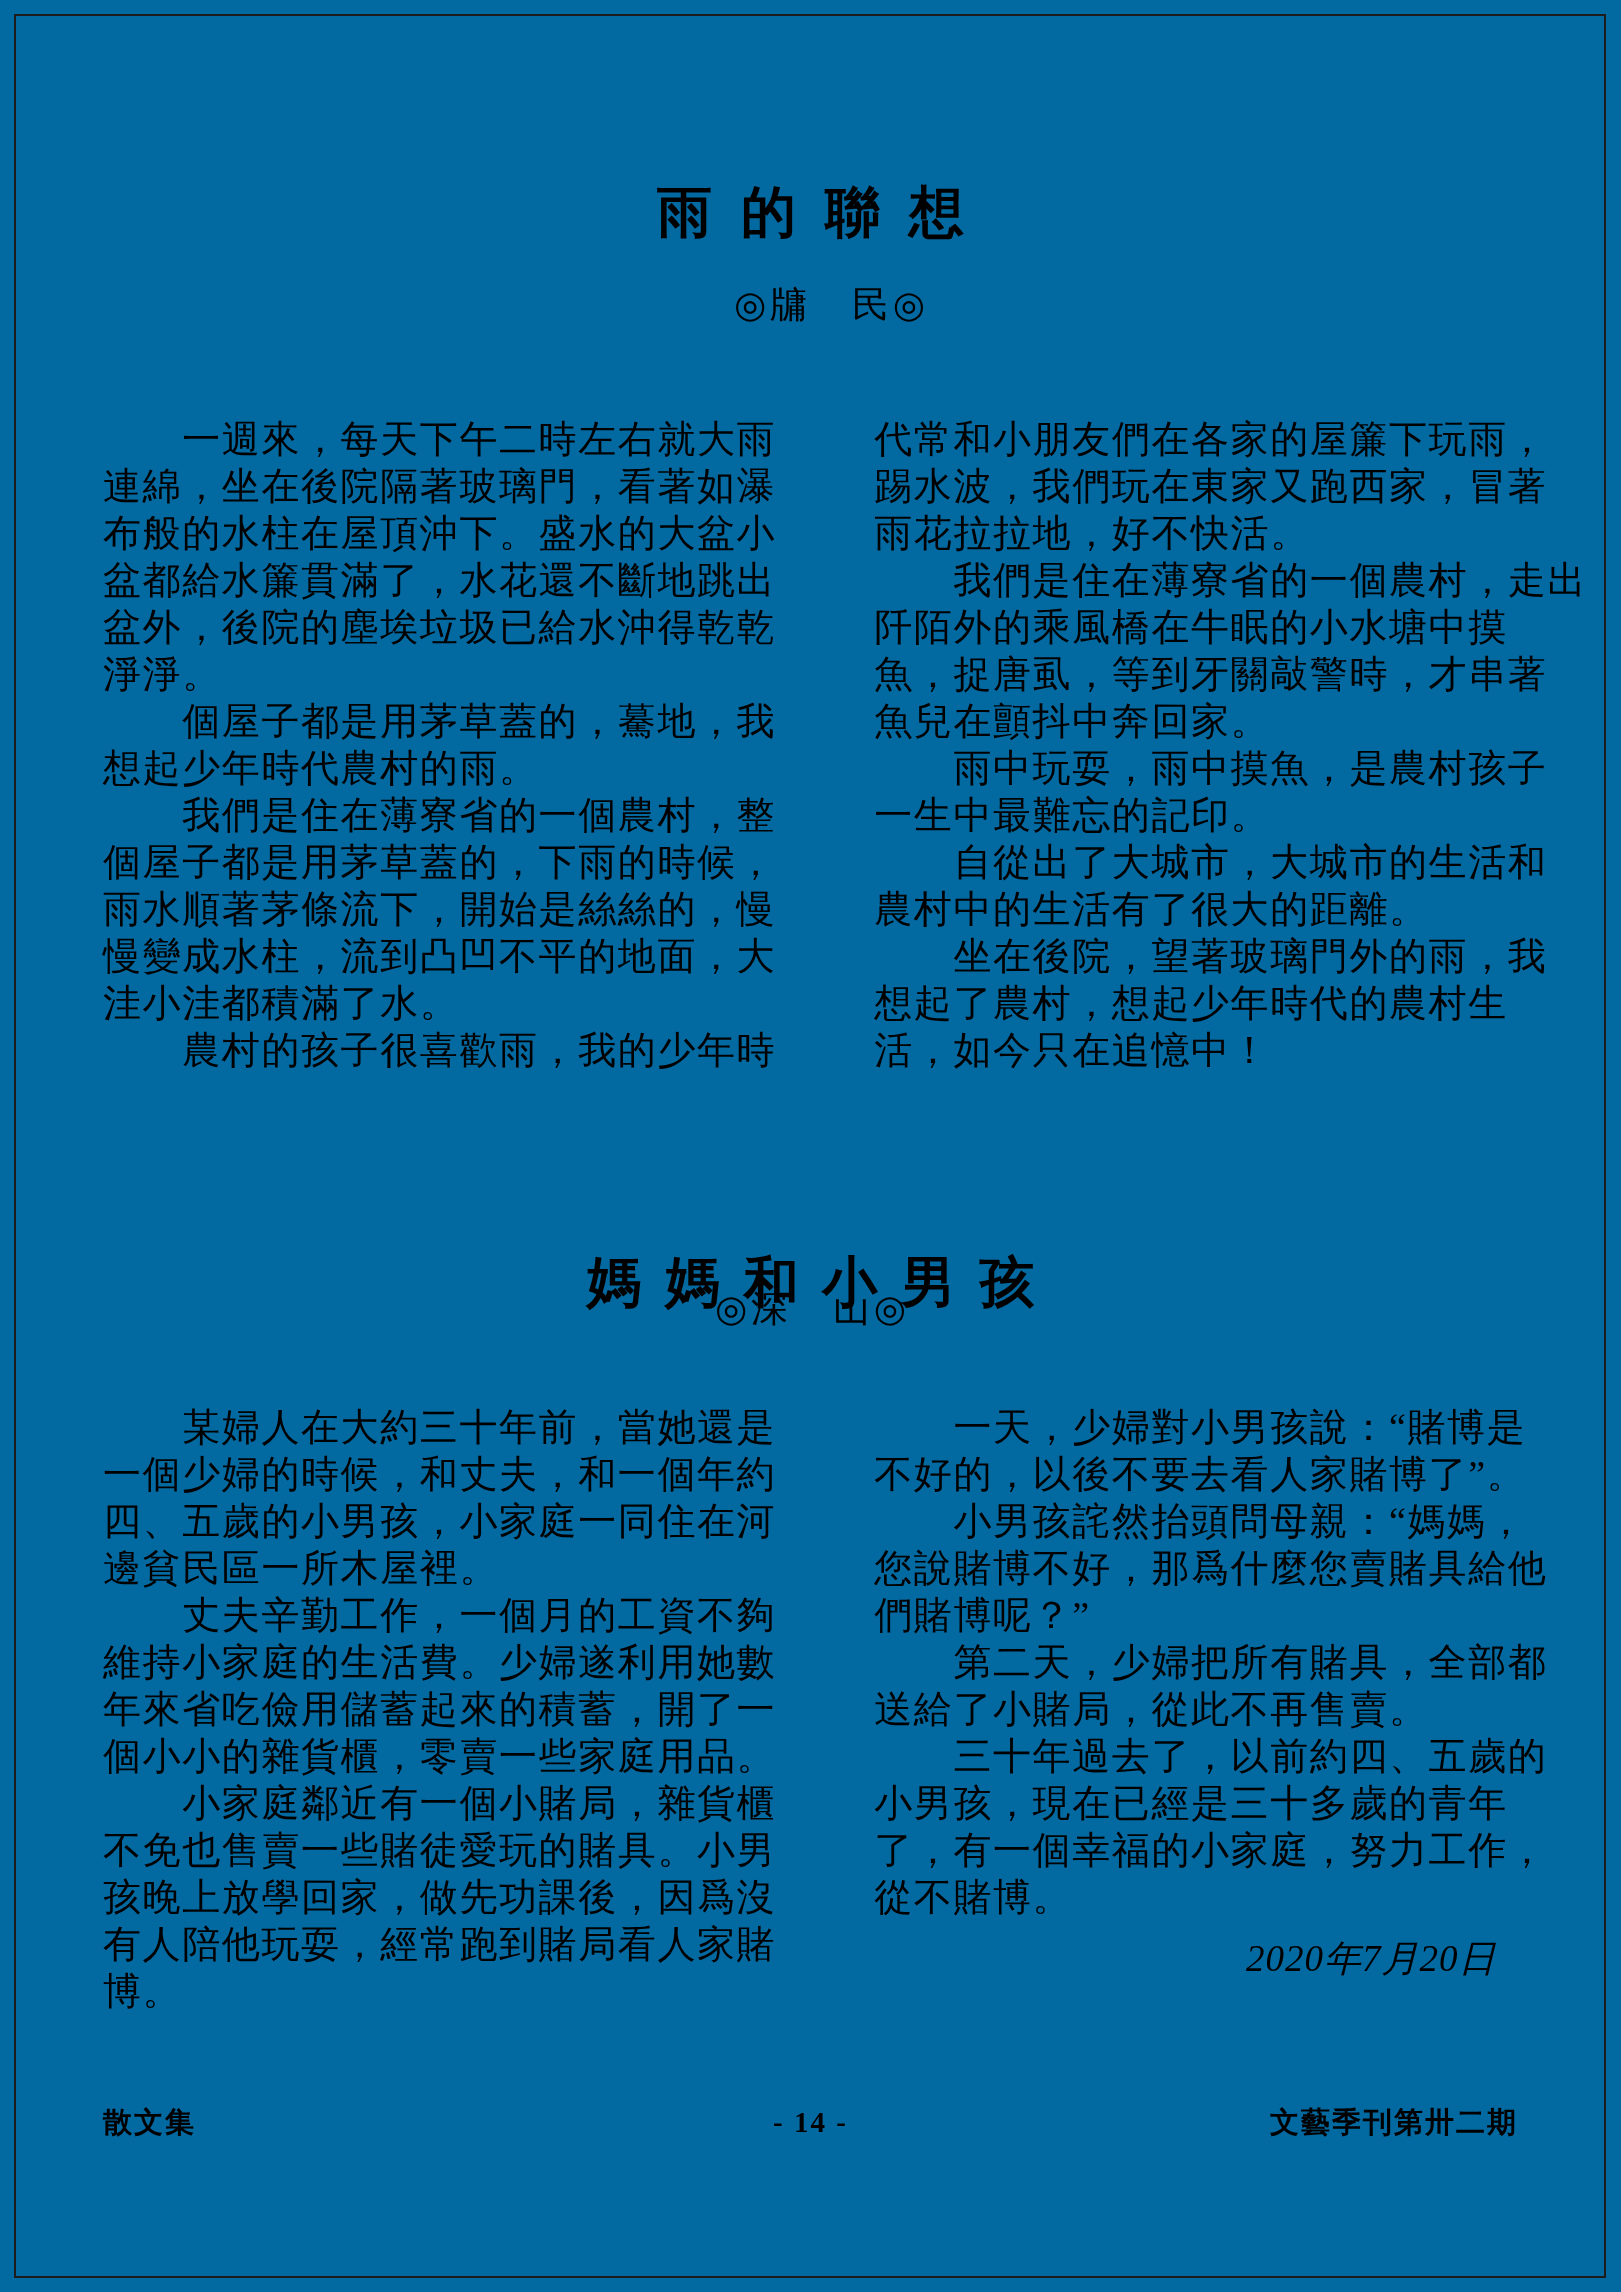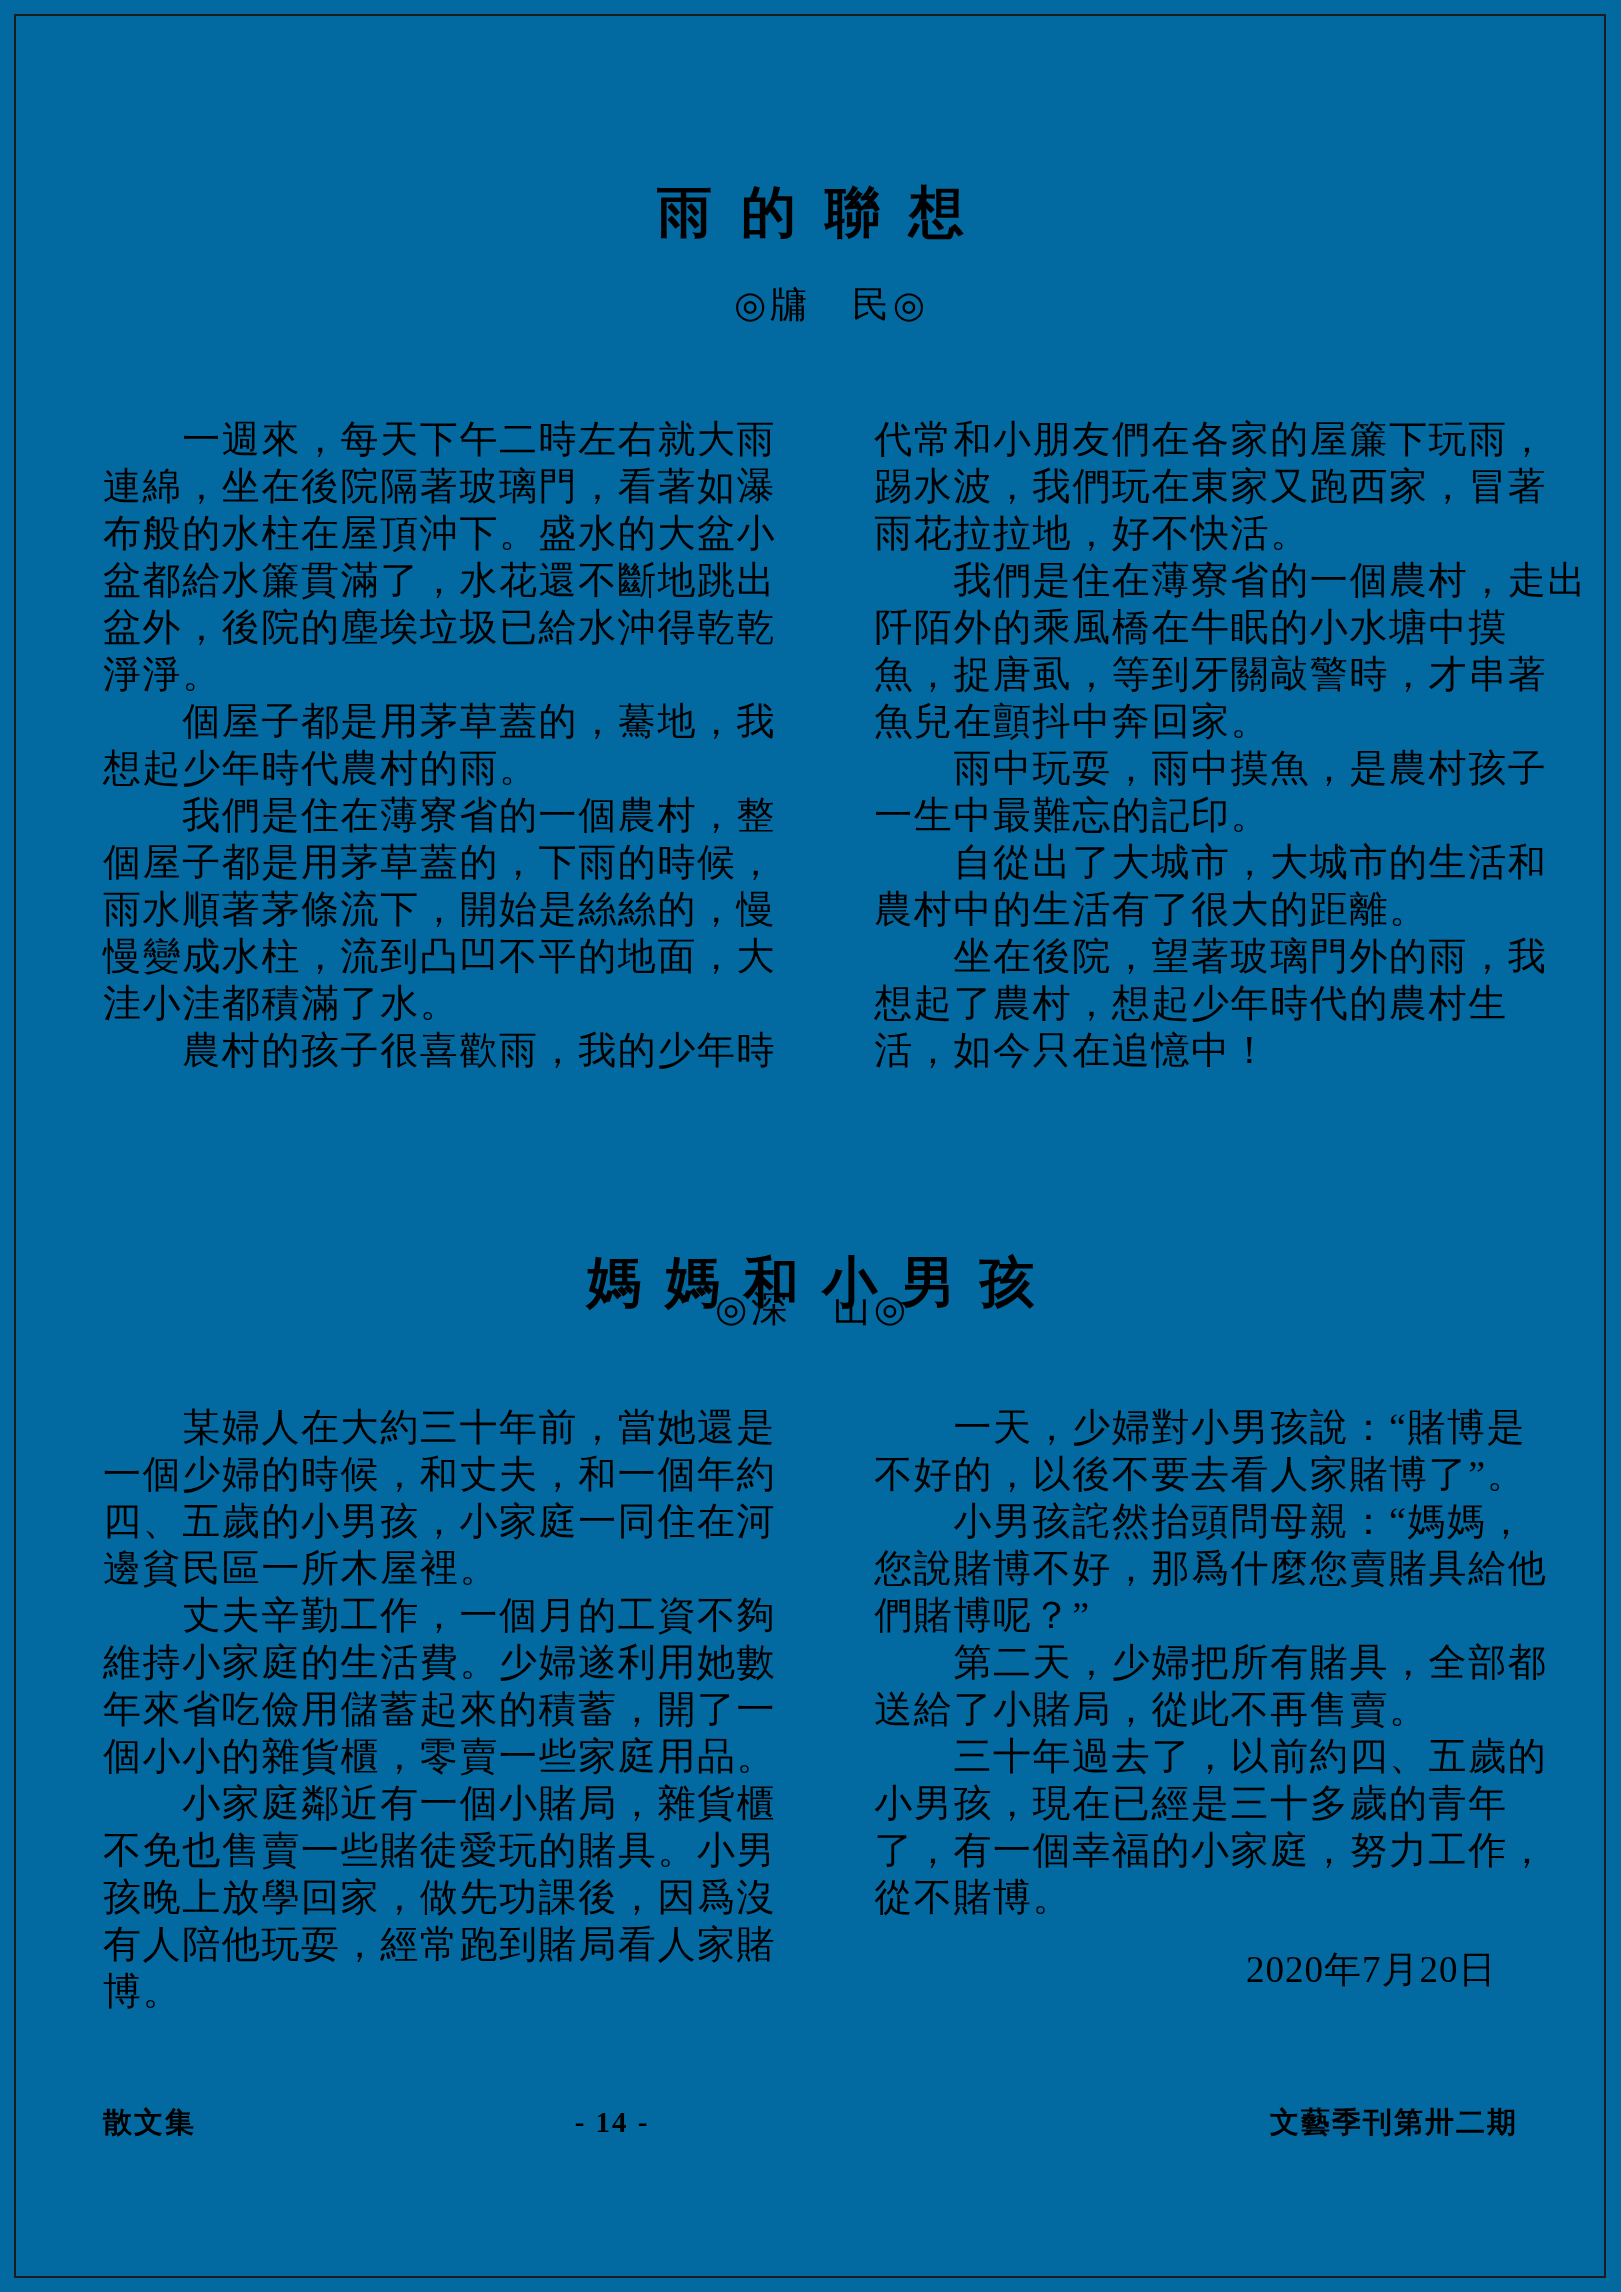--- a/index.html
+++ b/index.html
@@ -46,35 +46,36 @@
     font-size:38px;
     line-height:47px;
     letter-spacing:1.6px;
     white-space:nowrap;
   }
   .date-line {
     font-size:37px;
     line-height:47px;
     text-align:right;
     padding-right:51px;
-    margin-top:25px;
+    margin-top:14px;
     letter-spacing:1px;
+    font-style:italic;
   }
   .footer {
     position:absolute;
     left:103px; right:103px; top:2103px;
     display:flex;
     align-items:baseline;
     font-size:29px;
     font-weight:bold;
     letter-spacing:2px;
   }
   .footer > span { display:block; }
   .footer .f-left  { flex:1; text-align:left; }
-  .footer .f-center{ flex:1; }
+  .footer .f-center{ flex:1; text-align:center; }
   .footer .f-right { flex:1; text-align:right; }
   #t1 { top:176px; }
   #a1 { top:280px;padding-left:38px; }
   #b1 { top:416px; }
   #t2 { top:1246px; letter-spacing:23.5px; text-indent:23.5px; }
   #a2 { top:1284px; }
   #b2 { top:1404px; }
 </style>
 </head>
 <body>

